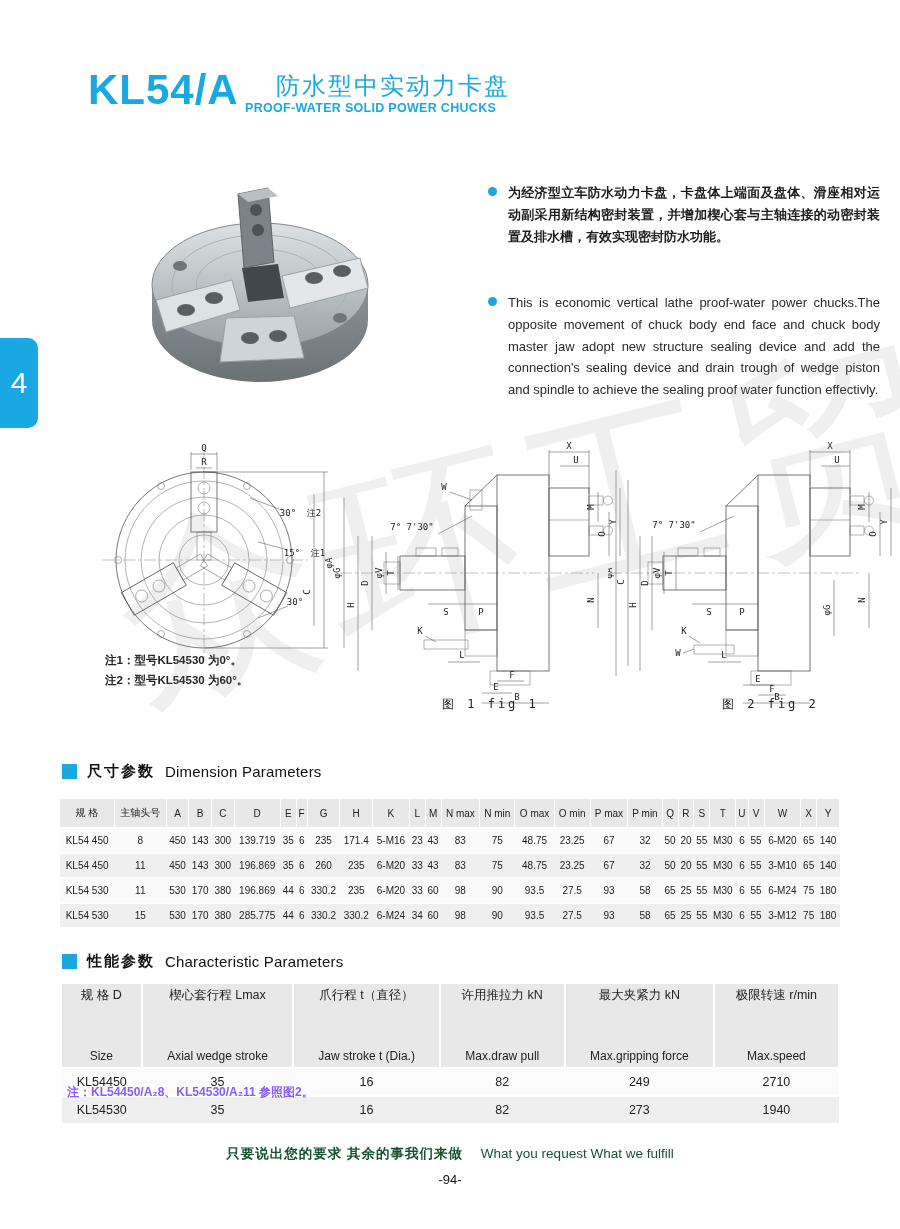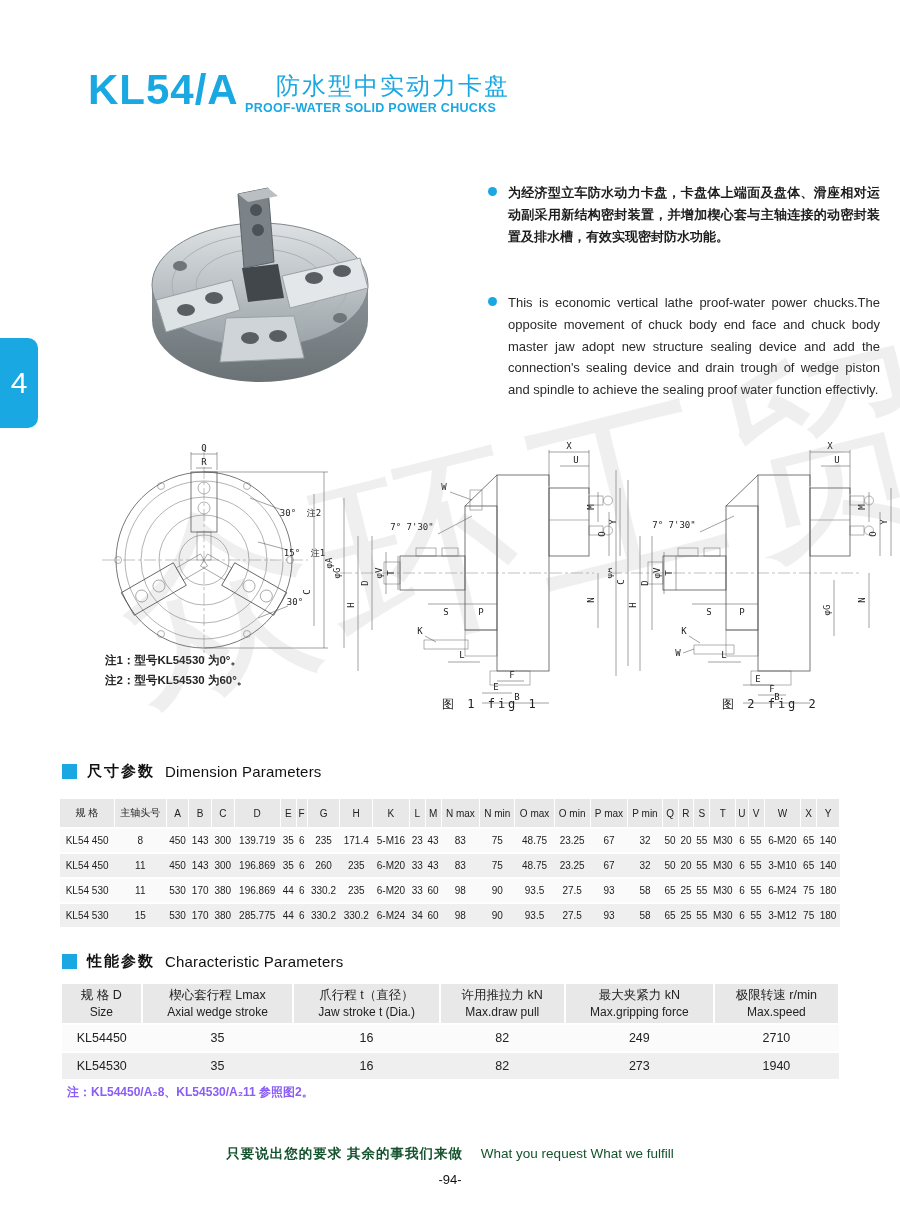--- a/index.html
+++ b/index.html
@@ -48,21 +48,21 @@
   table { border-collapse:collapse; }
   .dim-table { position:absolute; left:60px; top:799px; width:780px; font-size:10px; color:#222; }
   .dim-table th { background:#e8e8e8; font-weight:normal; padding:7px 1px; border-right:1px solid #fff; border-bottom:2px solid #fff; white-space:nowrap; }
   .dim-table td { text-align:center; padding:6px 1px; border-bottom:2px solid #fff; white-space:nowrap; }
   .dim-table tr:nth-child(even) td { background:#efefef; }
   .dim-table tr:nth-child(odd) td { background:#fafafa; }
 
   
   .char-table { position:absolute; left:62px; top:984px; width:778px; font-size:12.5px; color:#222; }
   .char-table th { background:#e8e8e8; font-weight:normal; padding:3px 4px; border-right:2px solid #fff; border-bottom:2px solid #fff; line-height:1.35; }
-  .char-table th .en { font-size:12px; }
+  .char-table th .en { font-size:12px;margin-top:44px; }
   .char-table td { text-align:center; padding:6px 4px; border-bottom:2px solid #fff; }
   .char-table tr:nth-child(even) td { background:#efefef; }
   .char-table tr:nth-child(odd) td { background:#fbfbfb; }
 
   
   .notes { position:absolute; left:67px; top:1082px; font-size:12px; color:#8b5cf6; line-height:21px; }
   .notes .cn { font-weight:bold; }
 
   
   .footer { position:absolute; left:0; top:1145px; width:100%; text-align:center; font-size:13.5px; color:#14532d; }

